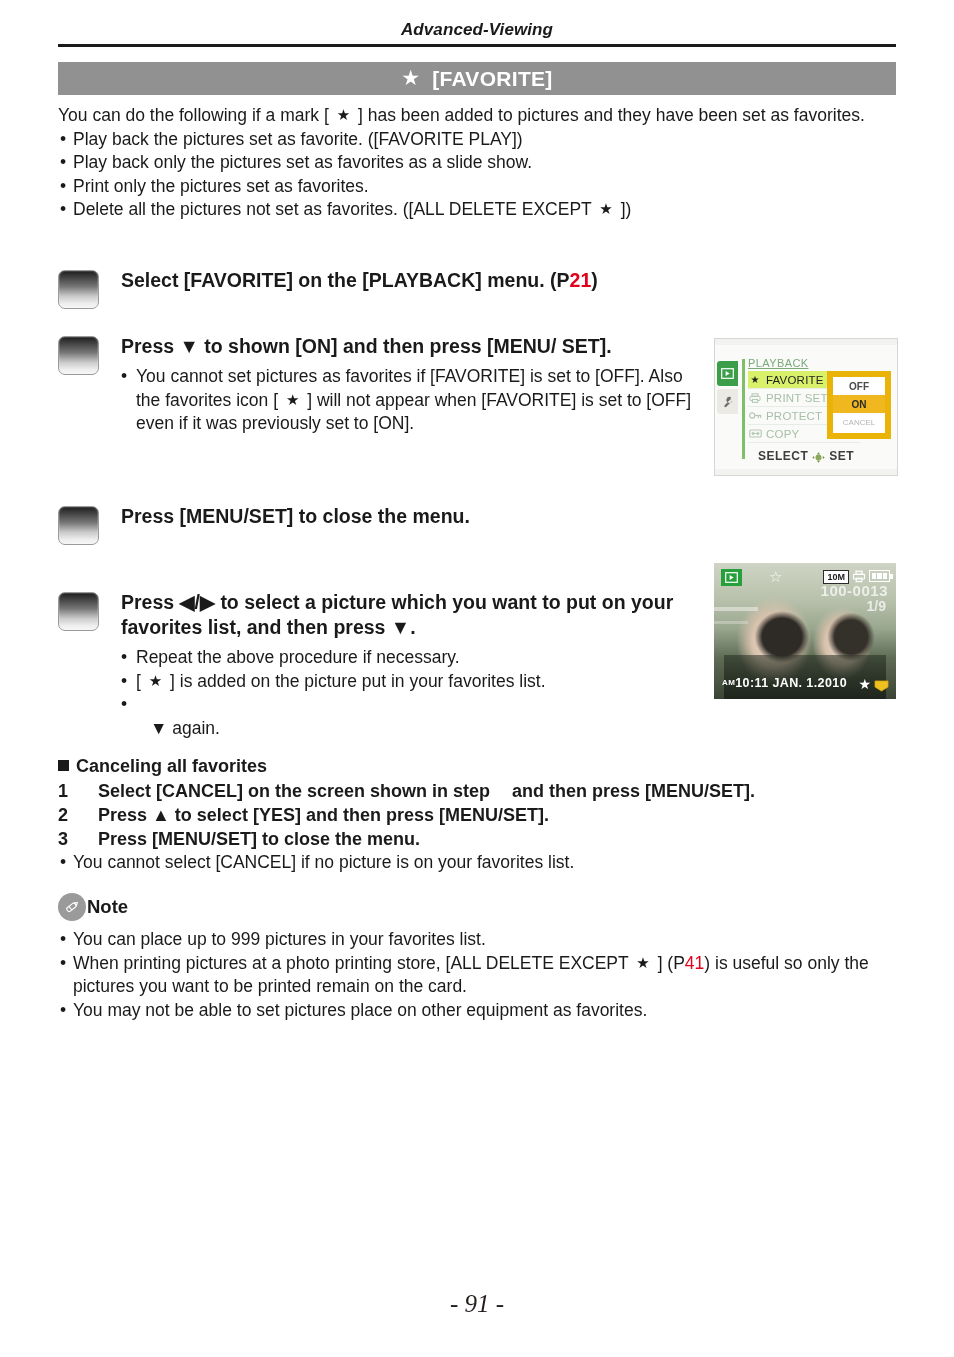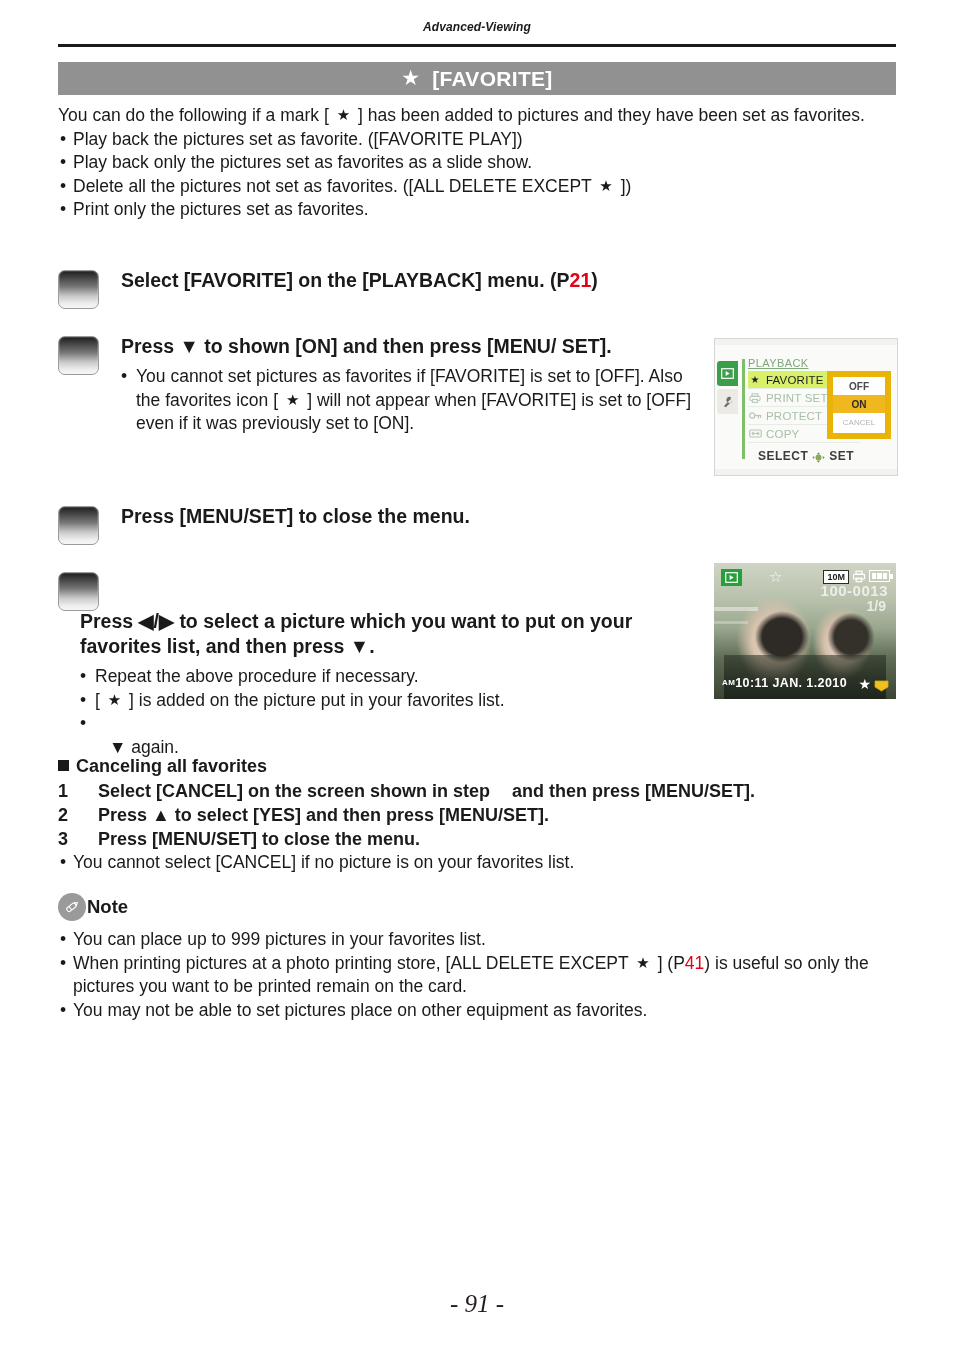--- a/index.html
+++ b/index.html
@@ -25,21 +25,21 @@
 
   
   .running-head {
     position: absolute;
     left: 0;
     top: 20px;
     width: 954px;
     text-align: center;
     font-style: italic;
     font-weight: bold;
-    font-size: 12px;
+    font-size: 17px;
     letter-spacing: 0.1px;
     color: #1a1a1a;
   }
   .head-rule {
     position: absolute;
     left: 58px;
     top: 44px;
     width: 838px;
     height: 3px;
     background: #1a1a1a;
@@ -515,26 +515,26 @@
 
   <div class="content">
     <p class="para">
       <span>You can do the following if a mark [</span>
       <span class="star-inline">★</span>
       <span>] has been added to pictures and they have been set as favorites.</span>
     </p>
     <ul class="bullet-list">
       <li>Play back the pictures set as favorite. ([FAVORITE PLAY])</li>
       <li>Play back only the pictures set as favorites as a slide show.</li>
+      <li>Print only the pictures set as favorites.</li>
       <li>
         <span>Delete all the pictures not set as favorites. ([ALL DELETE EXCEPT</span>
         <span class="star-inline">★</span>
         <span>])</span>
       </li>
-      <li>Print only the pictures set as favorites.</li>
     </ul>
   </div>
 
   <div class="step" style="left:58px; top:268px; width:640px;">
     <div class="step-badge"></div>
     <div class="step-body">
       <p class="step-title">
         <span>Select [FAVORITE] on the [PLAYBACK] menu. (P</span><span class="pref">21</span><span>)</span>
       </p>
     </div>
@@ -554,21 +554,21 @@
     </div>
   </div>
 
   <div class="step" style="left:58px; top:504px; width:640px;">
     <div class="step-badge"></div>
     <div class="step-body">
       <p class="step-title">Press [MENU/SET] to close the menu.</p>
     </div>
   </div>
 
-  <div class="step" style="left:58px; top:570px; width:640px;flex-direction:column;">
+  <div class="step" style="left:58px; top:590px; width:640px;">
     <div class="step-badge"></div>
     <div class="step-body" style="width:578px;">
       <p class="step-title">Press ◀/▶ to select a picture which you want to put on your favorites list, and then press ▼.</p>
       <ul class="sub-bullets">
         <li>Repeat the above procedure if necessary.</li>
         <li>
           <span>[</span>
           <span class="star-inline">★</span>
           <span>] is added on the picture put in your favorites list.</span>
         </li>

